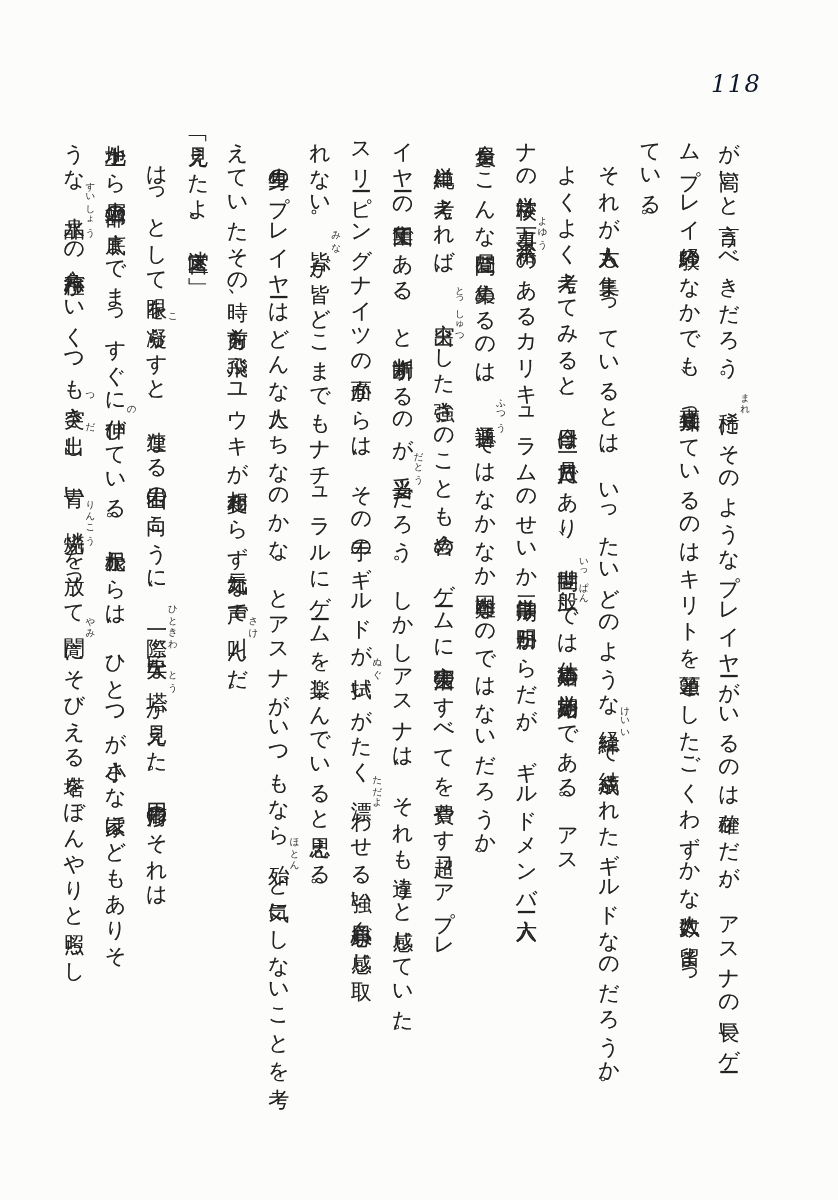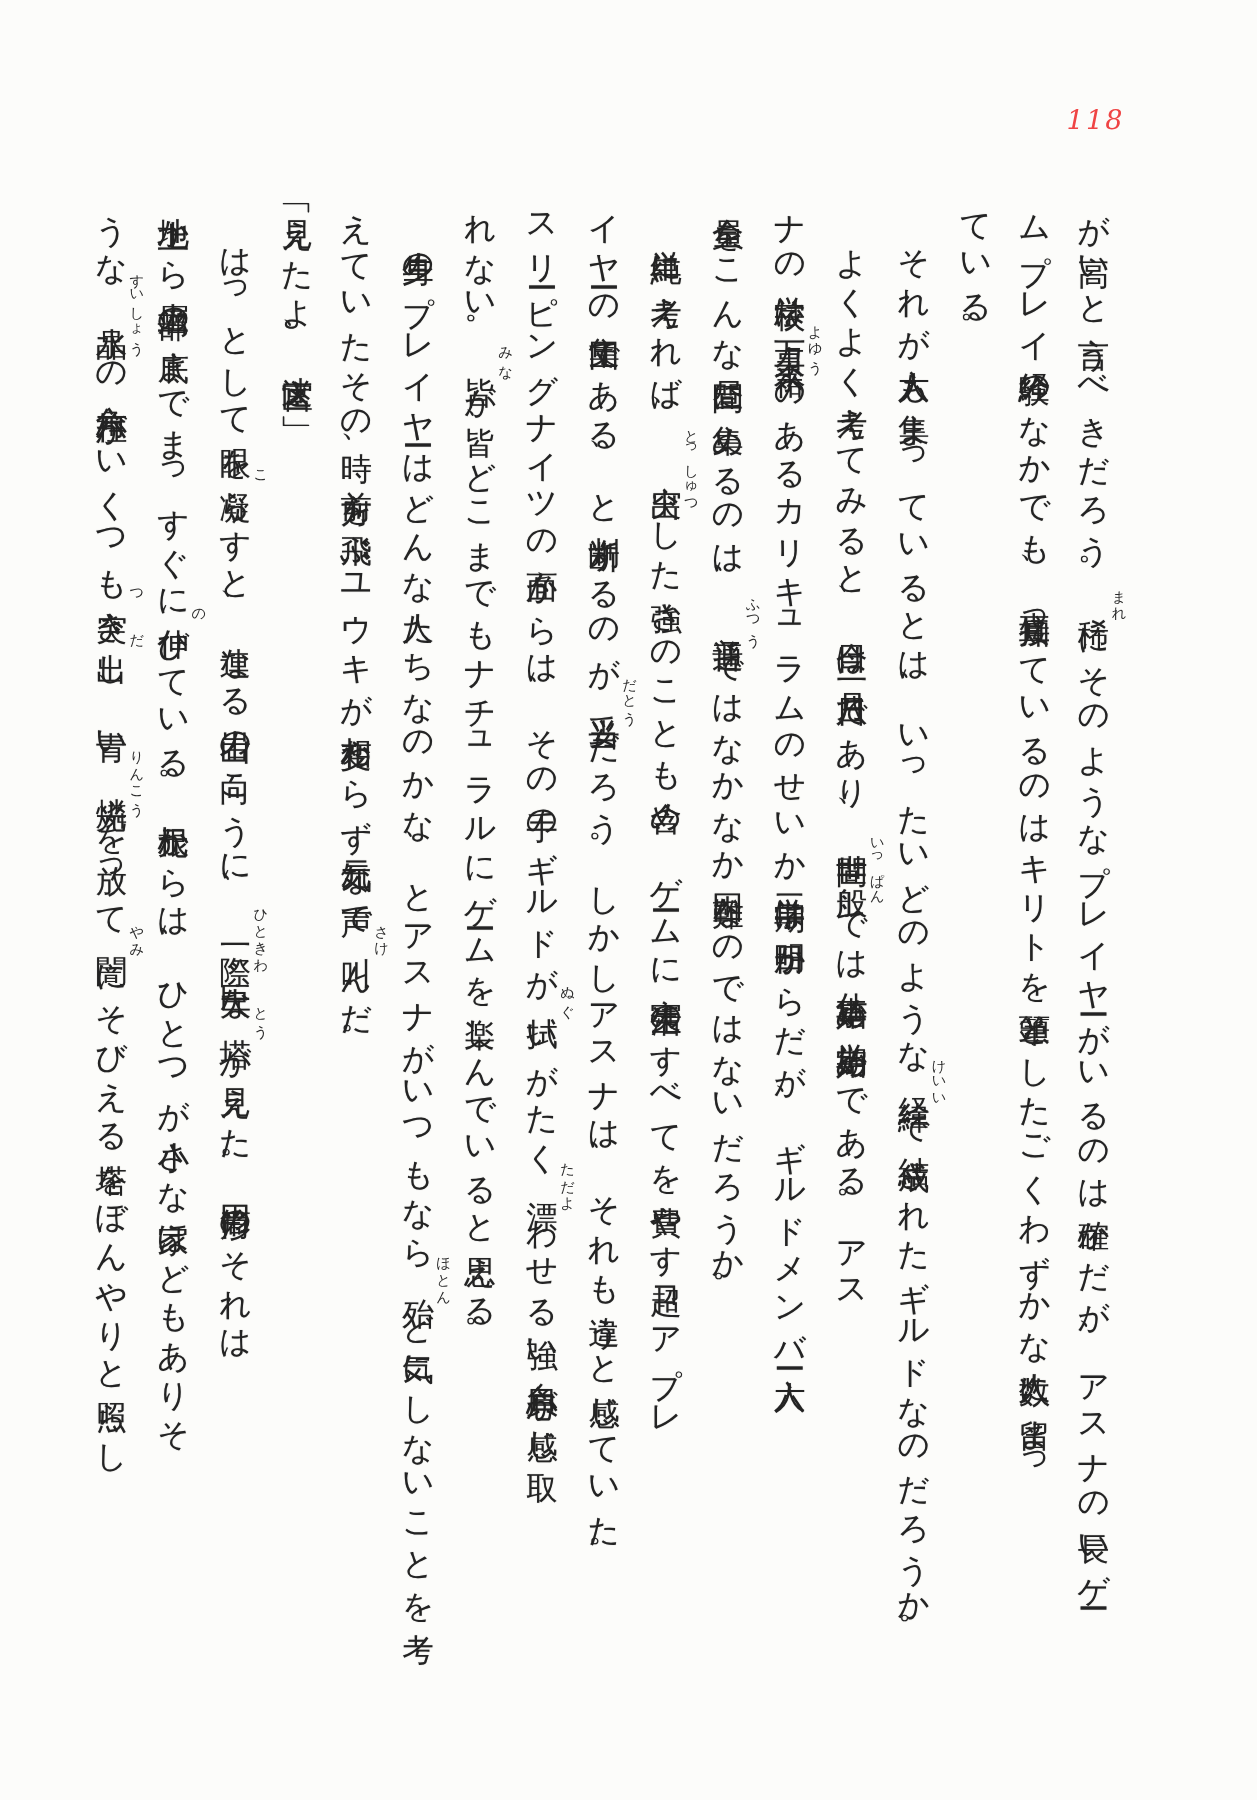--- a/index.html
+++ b/index.html
@@ -17,23 +17,23 @@
     position: relative;
     width: 838px;
     height: 1200px;
   }
   .page-number {
     position: absolute;
     left: 711px;
     top: 70px;
     font-family: "DejaVu Serif", serif;
     font-style: italic;
-    font-size: 18px;
+    font-size: 24px;
     letter-spacing: 1.5px;
-    color: #ef4444;
+    color: #0f172a;
   }
   .page-text {
     position: absolute;
     top: 128px;
     right: 88px;
     height: 1012px;
     writing-mode: vertical-rl;
     text-orientation: mixed;
     font-size: 21px;
     letter-spacing: 2.2px;

